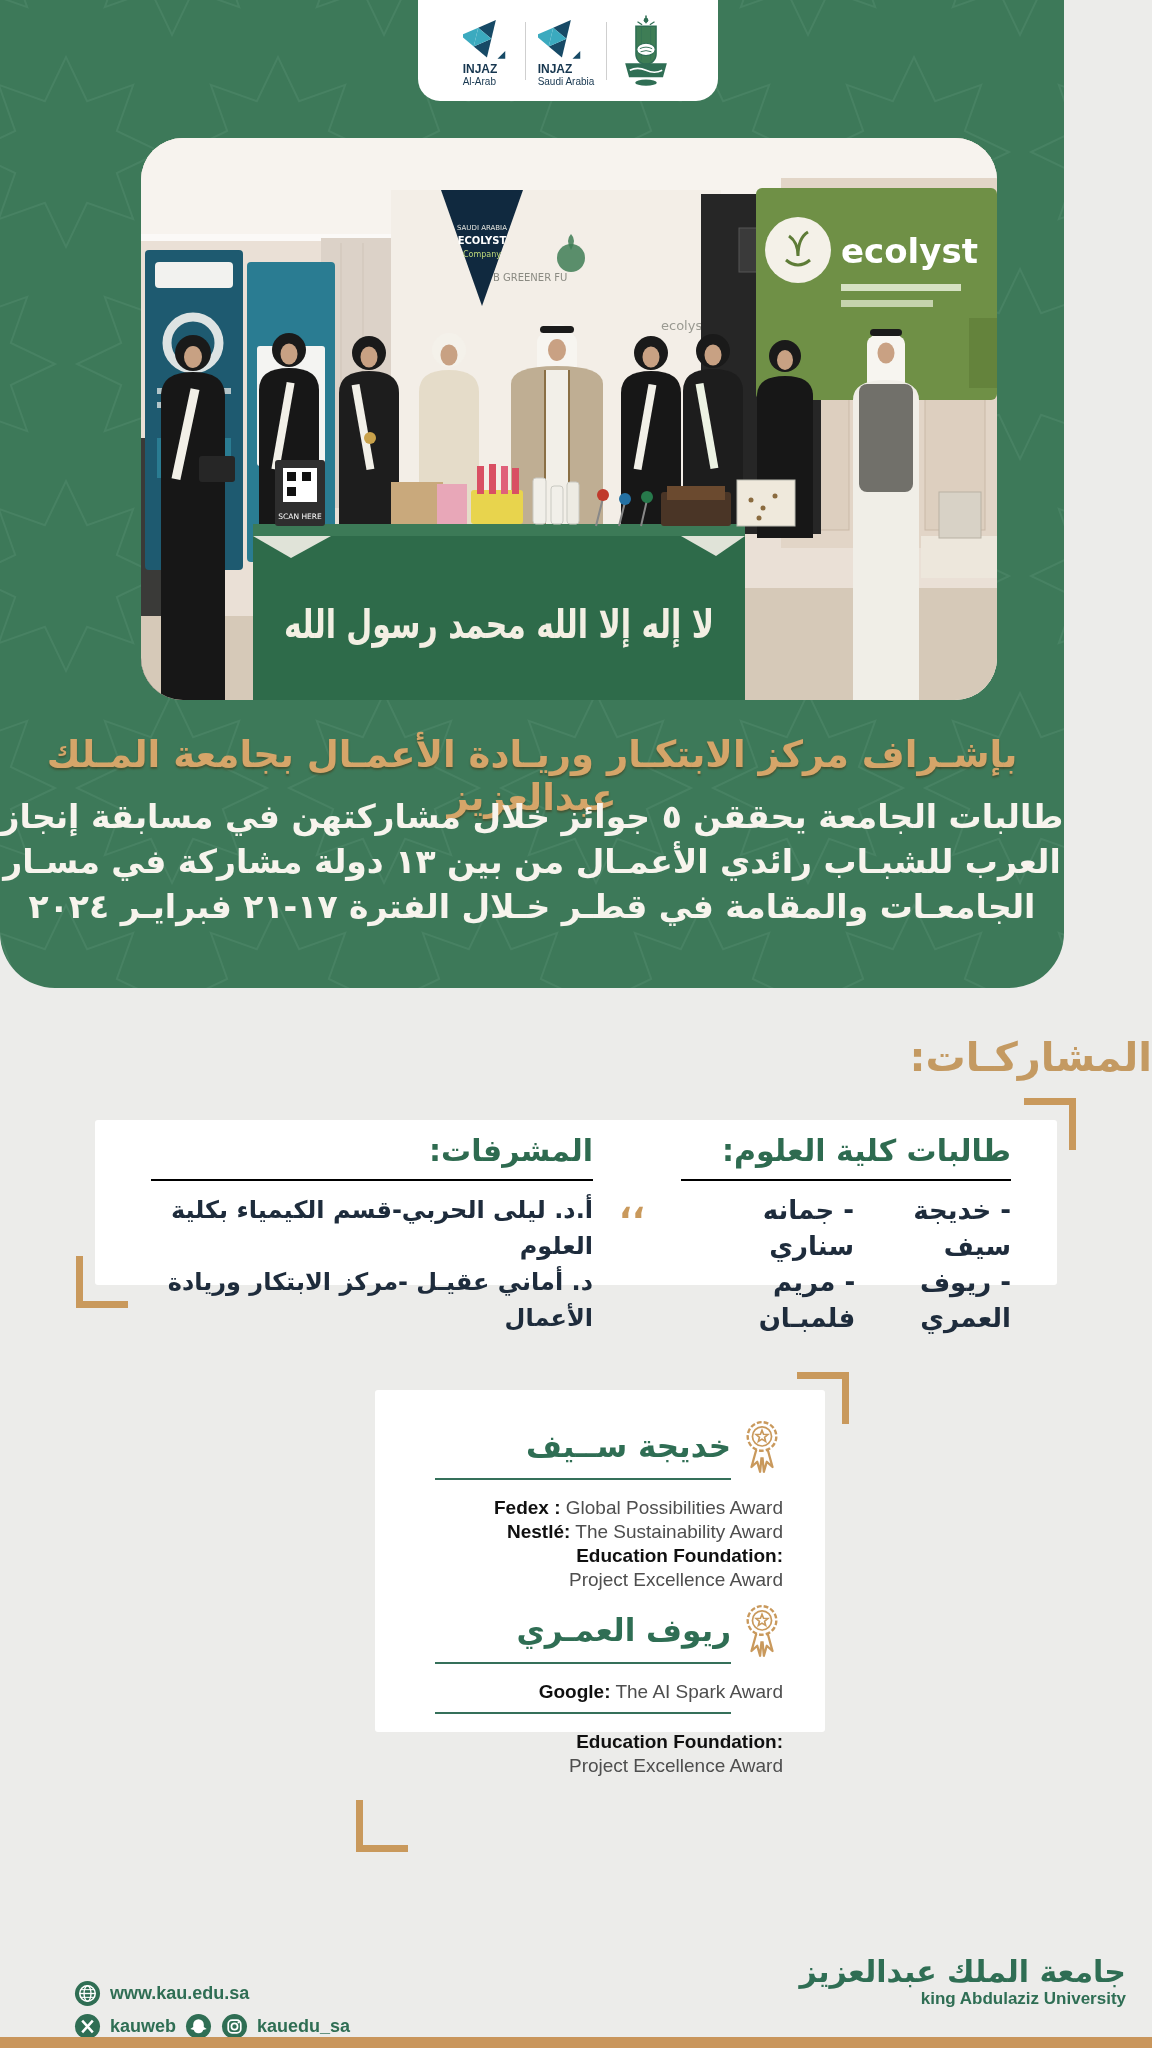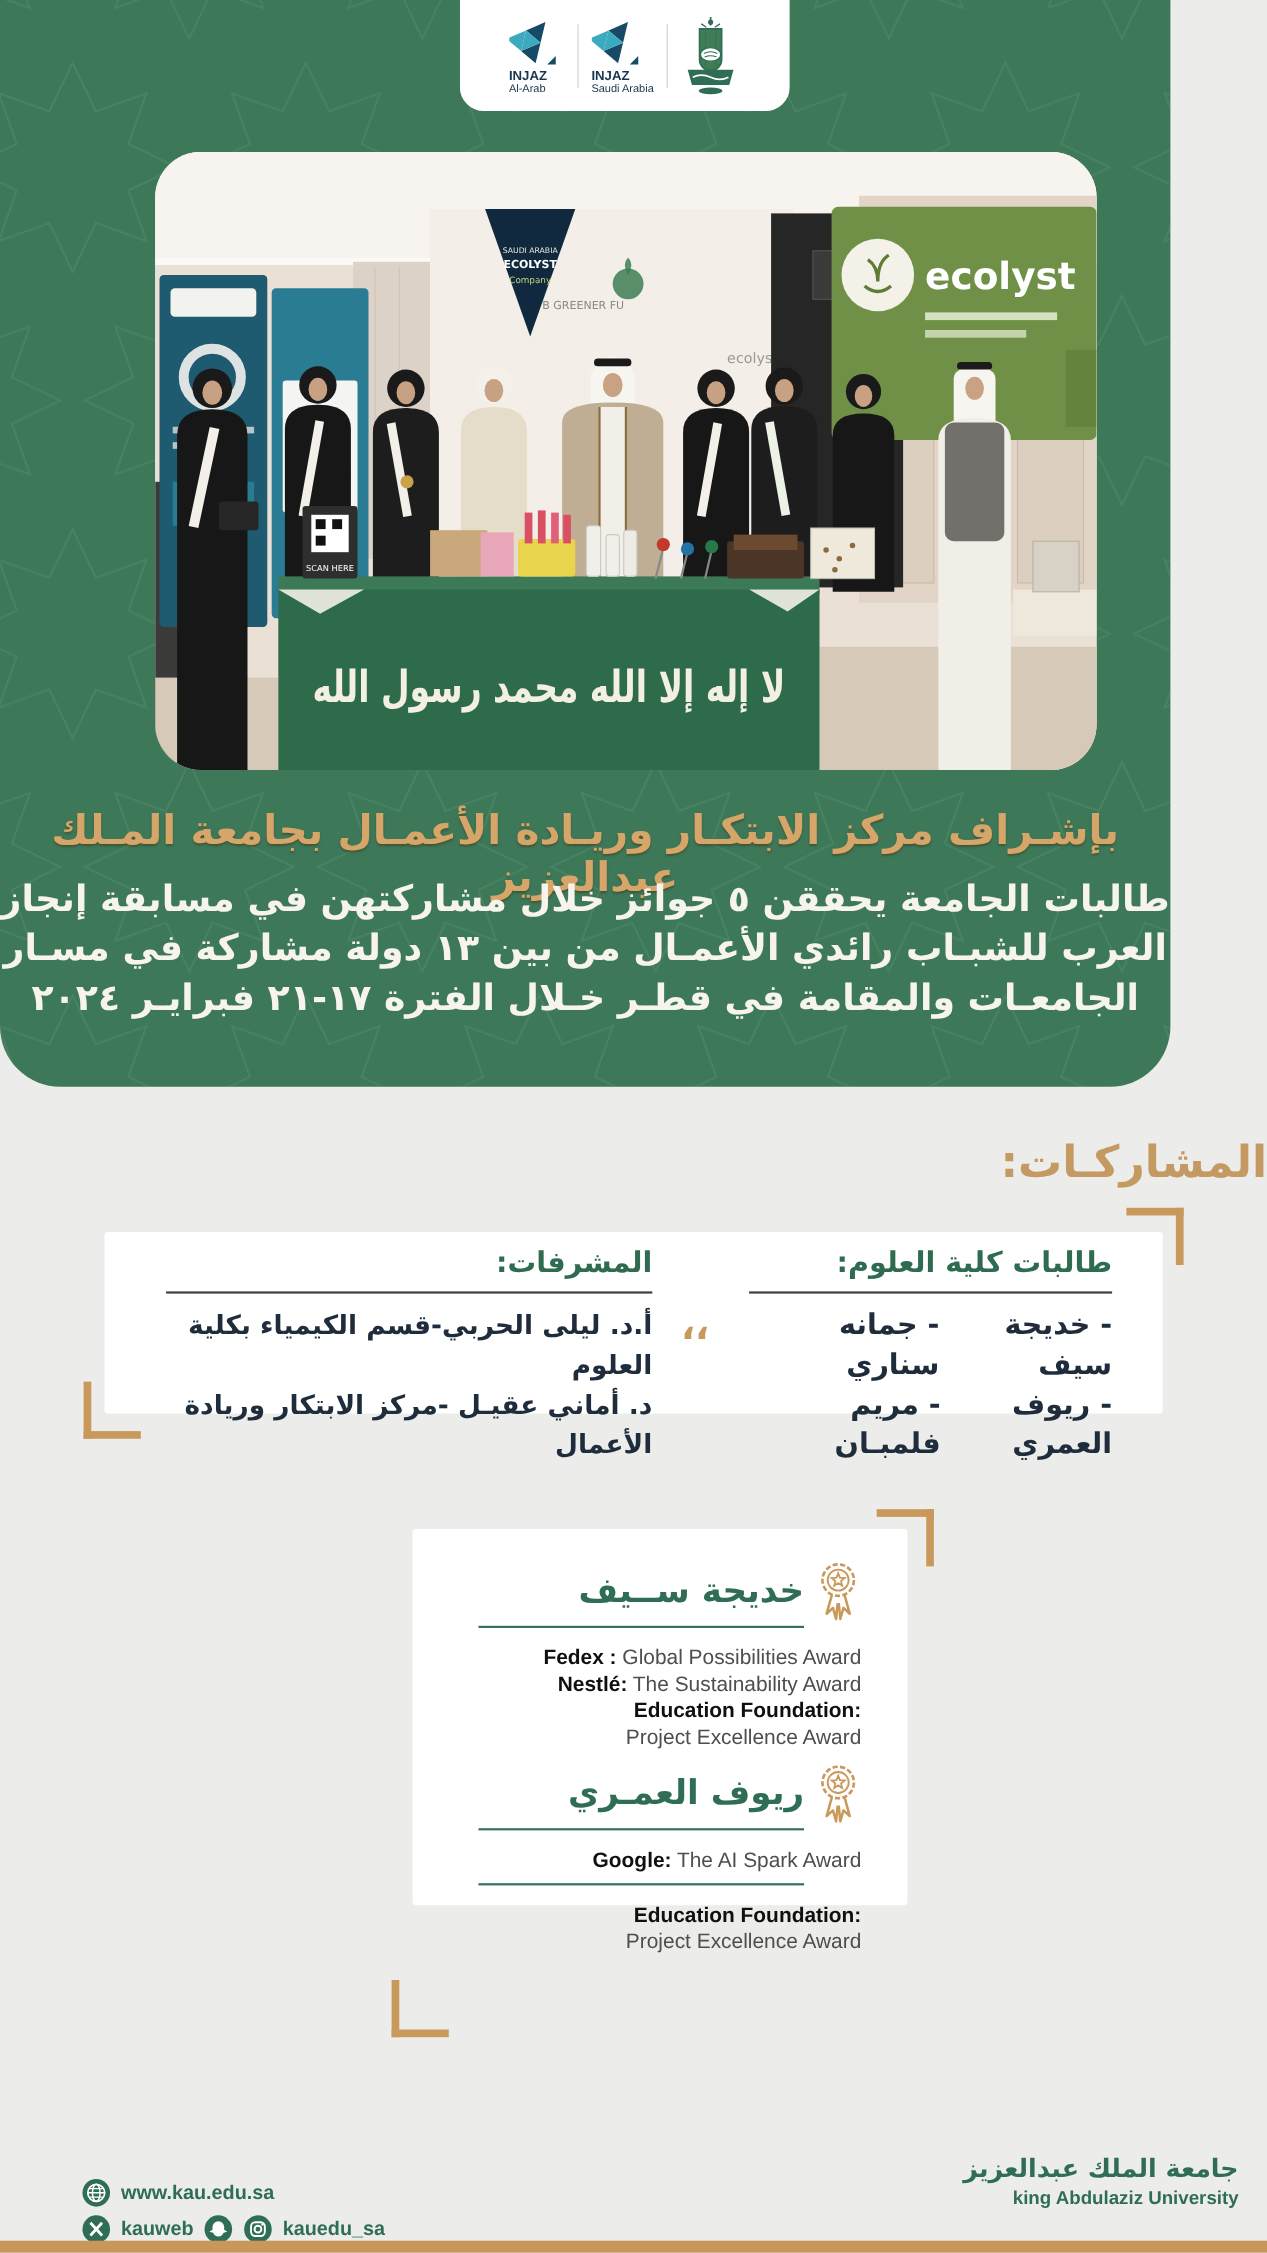--- a/index.html
+++ b/index.html
@@ -42,22 +42,22 @@
   .corner { position:absolute; width:52px; height:52px; border:7px solid #C9995C; z-index:3; }
   .corner.tr { border-left:none; border-bottom:none; }
   .corner.bl { border-right:none; border-top:none; }
   .c-p-tr { left:1024px; top:1098px; }
   .c-p-bl { left:76px;  top:1256px; }
   .c-a-tr { left:797px; top:1372px; }
   .c-a-bl { left:356px; top:1800px; }
 
   .col-students { position:absolute; right:46px; top:13px; width:330px; direction:rtl; }
   .col-supervisors { position:absolute; left:56px; top:13px; width:442px; direction:rtl; text-align:right; }
-  .col-heading { font-size:26px; font-weight:bold; color:#2E6B50; padding-bottom:11px;
-                 border-bottom:2px solid #404040; }
+  .col-heading { font-size:30px; font-weight:bold; color:#2E6B50; padding-bottom:11px;
+                 border-bottom:2px solid #000000; }
   .rows-box { margin-top:11px; }
   .students-row { display:flex; direction:rtl; font-size:26px; font-weight:bold; color:#1E2C3C; line-height:36px; }
   .students-row span:first-child { width:168px; }
   .supervisor-row { font-size:24px; font-weight:bold; color:#1E2C3C; line-height:36px; }
   .quote-mark { position:absolute; left:524px; top:66px; color:#C9995C; font-size:34px; font-weight:bold; }
 
   
   .a-card { position:absolute; left:375px; top:1390px; width:450px; height:342px;
             background:#ffffff; border-radius:3px; z-index:2; padding:26px 42px 0 60px; }
   .award-entry + .award-entry { margin-top:8px; }
@@ -66,21 +66,21 @@
   .award-underline { height:2px; background:#35705A; margin:2px 52px 16px 0; }
   .award-lines { direction:ltr; text-align:right; }
   .award-line { font-family:"Liberation Sans",sans-serif; font-size:19px; line-height:24px; color:#4E4E4E; }
   .award-line b { color:#101010; }
 
   
   .f-left { position:absolute; left:74px; top:1978px; color:#2F6E54; }
   .f-row { display:flex; align-items:center; gap:9px; height:30px; margin-bottom:3px;
            font-family:"Liberation Sans",sans-serif; font-size:18px; font-weight:bold; }
   .f-right { position:absolute; right:26px; top:1956px; text-align:right; color:#2F6E54; }
-  .org-ar { font-size:23px; font-weight:bold; direction:rtl; line-height:32px; }
+  .org-ar { font-size:30px; font-weight:bold; direction:rtl; line-height:32px; }
   .org-en { font-family:"Liberation Sans",sans-serif; font-size:17px; font-weight:bold; line-height:22px; }
   .bottom-bar { position:absolute; left:0; bottom:0; width:100%; height:11px; background:#C9965C; }
 </style>
 </head>
 <body>
 
 <div class="canvas">
 
   <div class="hero">
     <svg class="hero-pattern" width="1152" height="988" viewBox="0 0 1152 988">

